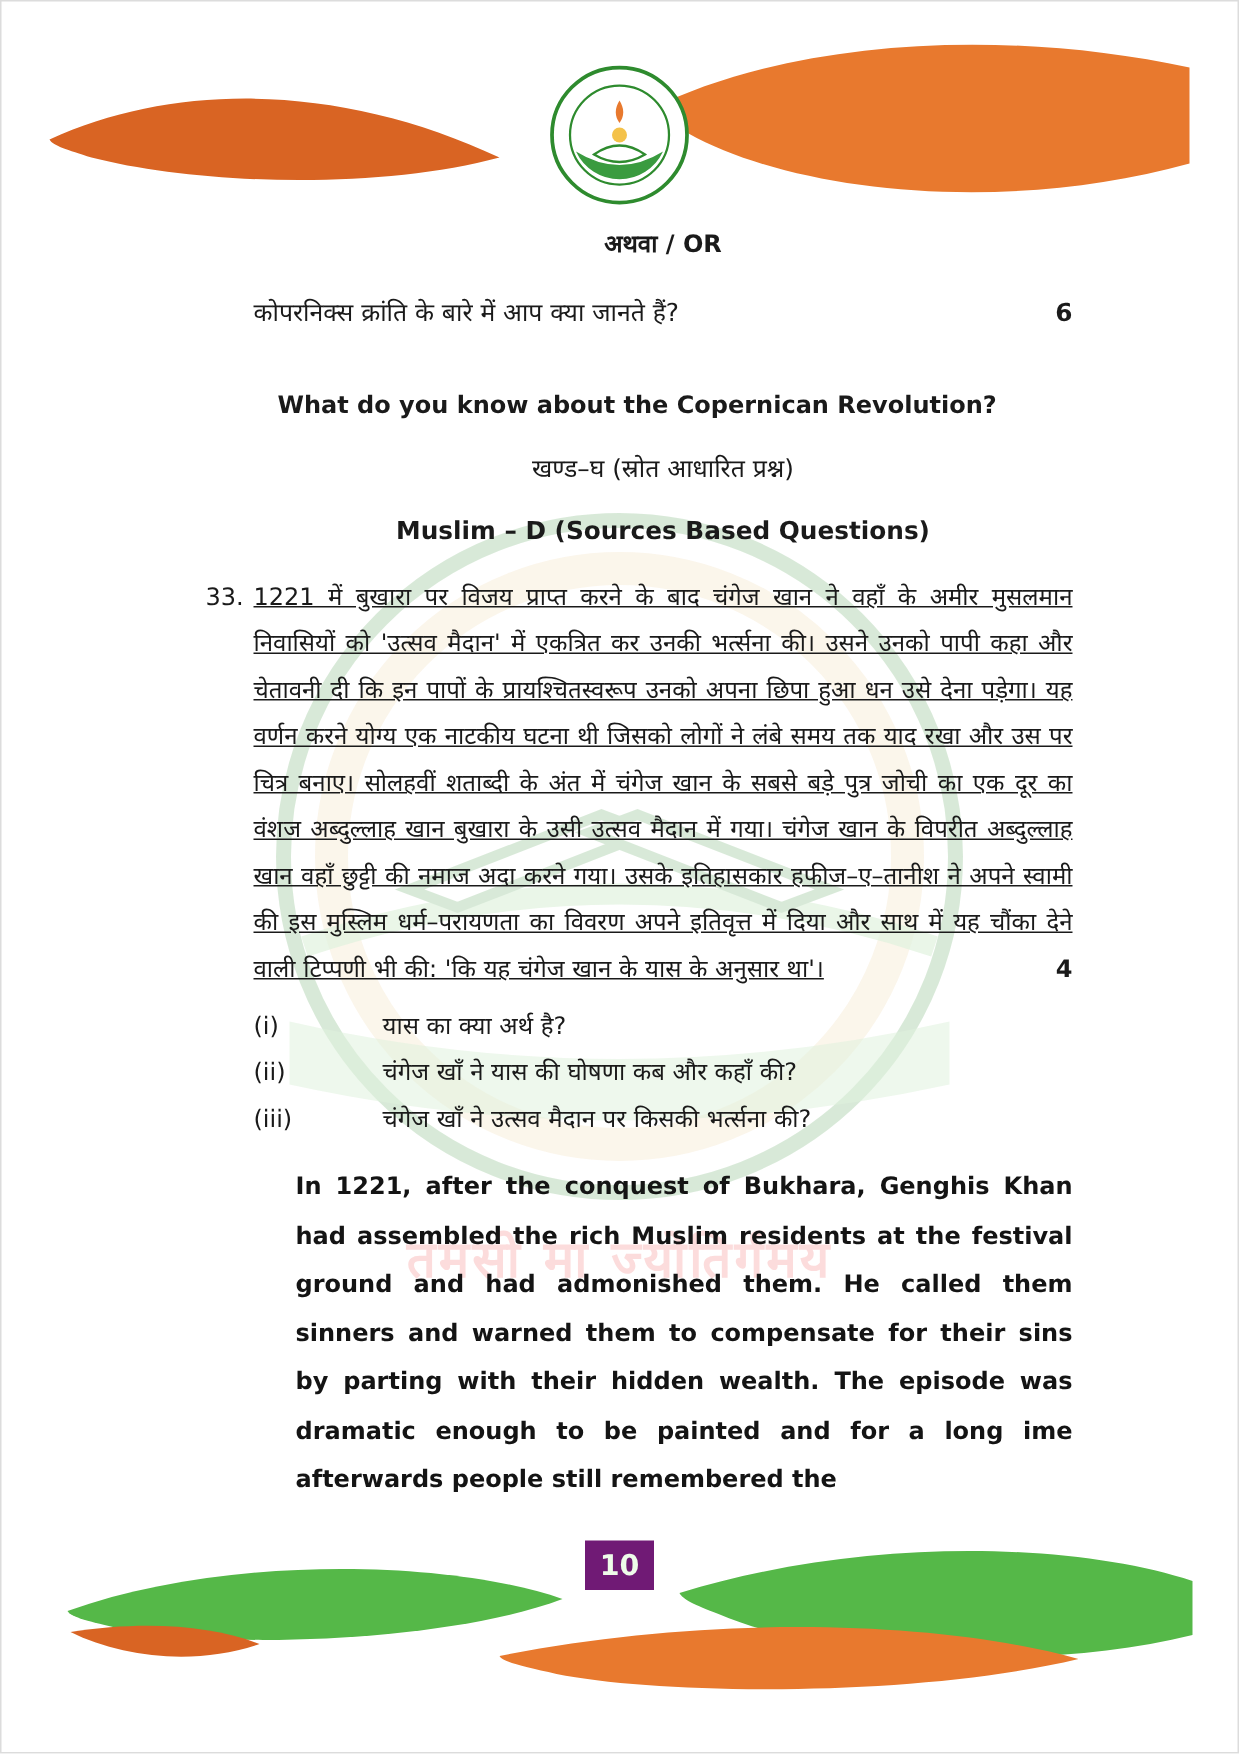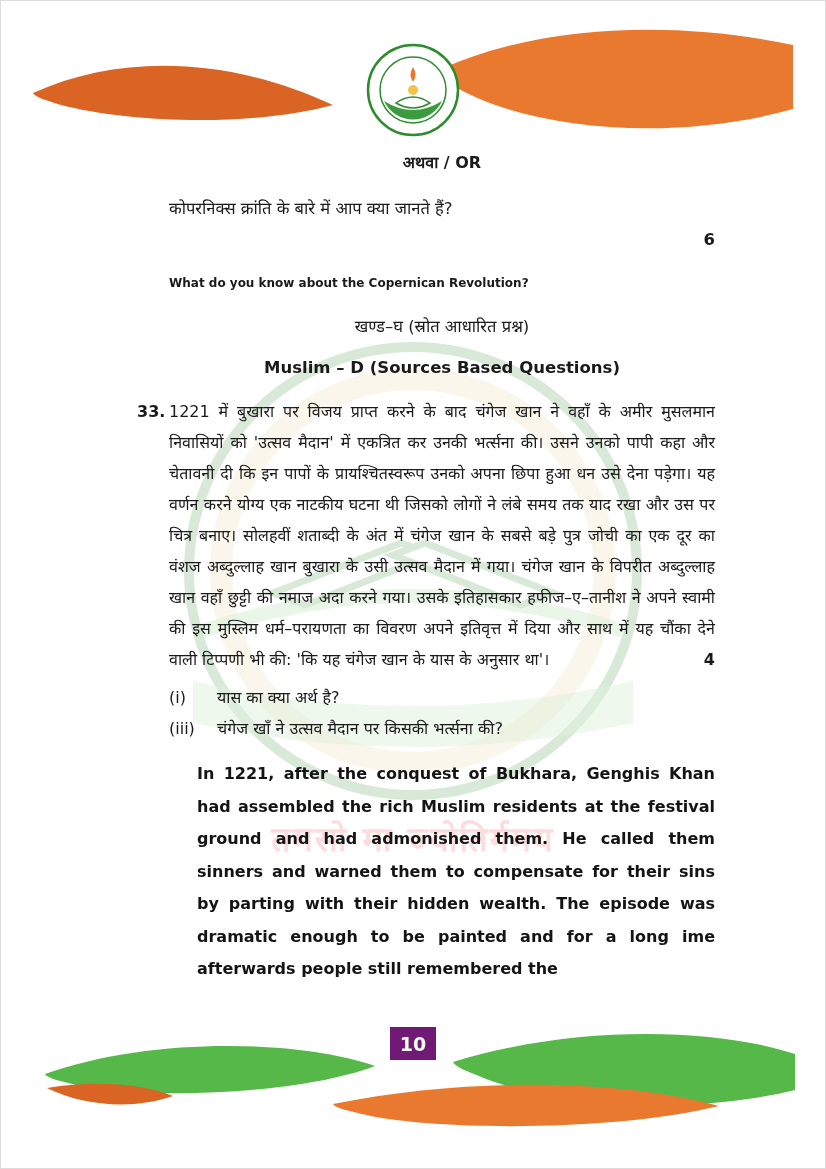--- a/index.html
+++ b/index.html
@@ -71,60 +71,60 @@
   .or-line {
     text-align: center;
     font-weight: bold;
     font-size: 16px;
     margin-bottom: 15px;
   }
 
   .q-row {
     display: flex;
     align-items: flex-start;
-    margin-bottom: 13px;
+    margin-bottom: 30px;
     font-size: 16.5px;
-    flex-direction: column;
   }
   .q-row .marks { margin-left: auto; font-weight: bold; padding-left: 12px; }
 
   .q-english {
     font-weight: bold;
-    font-size: 12px;
+    font-size: 16px;
     margin-bottom: 12px;
+    margin-left: 16px;
   }
 
   .section-hi { text-align: center; font-size: 16.5px; margin-bottom: 10px; }
   .section-en { text-align: center; font-weight: bold; font-size: 16.5px; margin-bottom: 13px; }
 
   .q33-wrap { position: relative; }
   .q33-num {
     position: absolute;
     left: -32px;
     top: 0;
     font-size: 16px;
-    font-weight: bold;
   }
   .passage-hi {
     text-align: justify;
     font-size: 16px;
     line-height: 31px;
+    text-decoration: underline;
   }
   .passage-marks {
     position: absolute;
     right: 0;
     bottom: 0;
     font-weight: bold;
     background: transparent;
   }
 
   .subq-list { margin-top: 7px; }
   .subq { display: flex; font-size: 16px; line-height: 31px; }
   .subq-label { flex: none; width: 48px; }
-  .subq-text { flex: 1; }
+  .subq-text { flex: 1; margin-left: 38px; }
 
   .passage-en {
     margin-top: 14px;
     font-weight: bold;
     font-size: 16px;
     line-height: 32.5px;
     text-align: justify;
     color: #141414;
     margin-left: 28px;
   }
@@ -201,20 +201,24 @@
       <p class="passage-hi">1221 में बुखारा पर विजय प्राप्त करने के बाद चंगेज खान ने वहाँ के अमीर मुसलमान निवासियों को 'उत्सव मैदान' में एकत्रित कर उनकी भर्त्सना की। उसने उनको पापी कहा और चेतावनी दी कि इन पापों के प्रायश्चितस्वरूप उनको अपना छिपा हुआ धन उसे देना पड़ेगा। यह वर्णन करने योग्य एक नाटकीय घटना थी जिसको लोगों ने लंबे समय तक याद रखा और उस पर चित्र बनाए। सोलहवीं शताब्दी के अंत में चंगेज खान के सबसे बड़े पुत्र जोची का एक दूर का वंशज अब्दुल्लाह खान बुखारा के उसी उत्सव मैदान में गया। चंगेज खान के विपरीत अब्दुल्लाह खान वहाँ छुट्टी की नमाज अदा करने गया। उसके इतिहासकार हफीज–ए–तानीश ने अपने स्वामी की इस मुस्लिम धर्म–परायणता का विवरण अपने इतिवृत्त में दिया और साथ में यह चौंका देने वाली टिप्पणी भी की: 'कि यह चंगेज खान के यास के अनुसार था'।</p>
       <span class="passage-marks">4</span>
     </div>
 
     <div class="subq-list">
       <div class="subq">
         <span class="subq-label">(i)</span>
         <span class="subq-text">यास का क्या अर्थ है?</span>
       </div>
       <div class="subq">
+        <span class="subq-label">(ii)</span>
+        <span class="subq-text">चंगेज खाँ ने यास की घोषणा कब और कहाँ की?</span>
+      </div>
+      <div class="subq">
         <span class="subq-label">(iii)</span>
         <span class="subq-text">चंगेज खाँ ने उत्सव मैदान पर किसकी भर्त्सना की?</span>
       </div>
     </div>
 
     <p class="passage-en">In 1221, after the conquest of Bukhara, Genghis Khan had assembled the rich Muslim residents at the festival ground and had admonished them. He called them sinners and warned them to compensate for their sins by parting with their hidden wealth. The episode was dramatic enough to be painted and for a long ime afterwards people still remembered the</p>
 
   </main>
 
   <svg class="footer-decor" viewBox="0 0 826 150" xmlns="http://www.w3.org/2000/svg">

